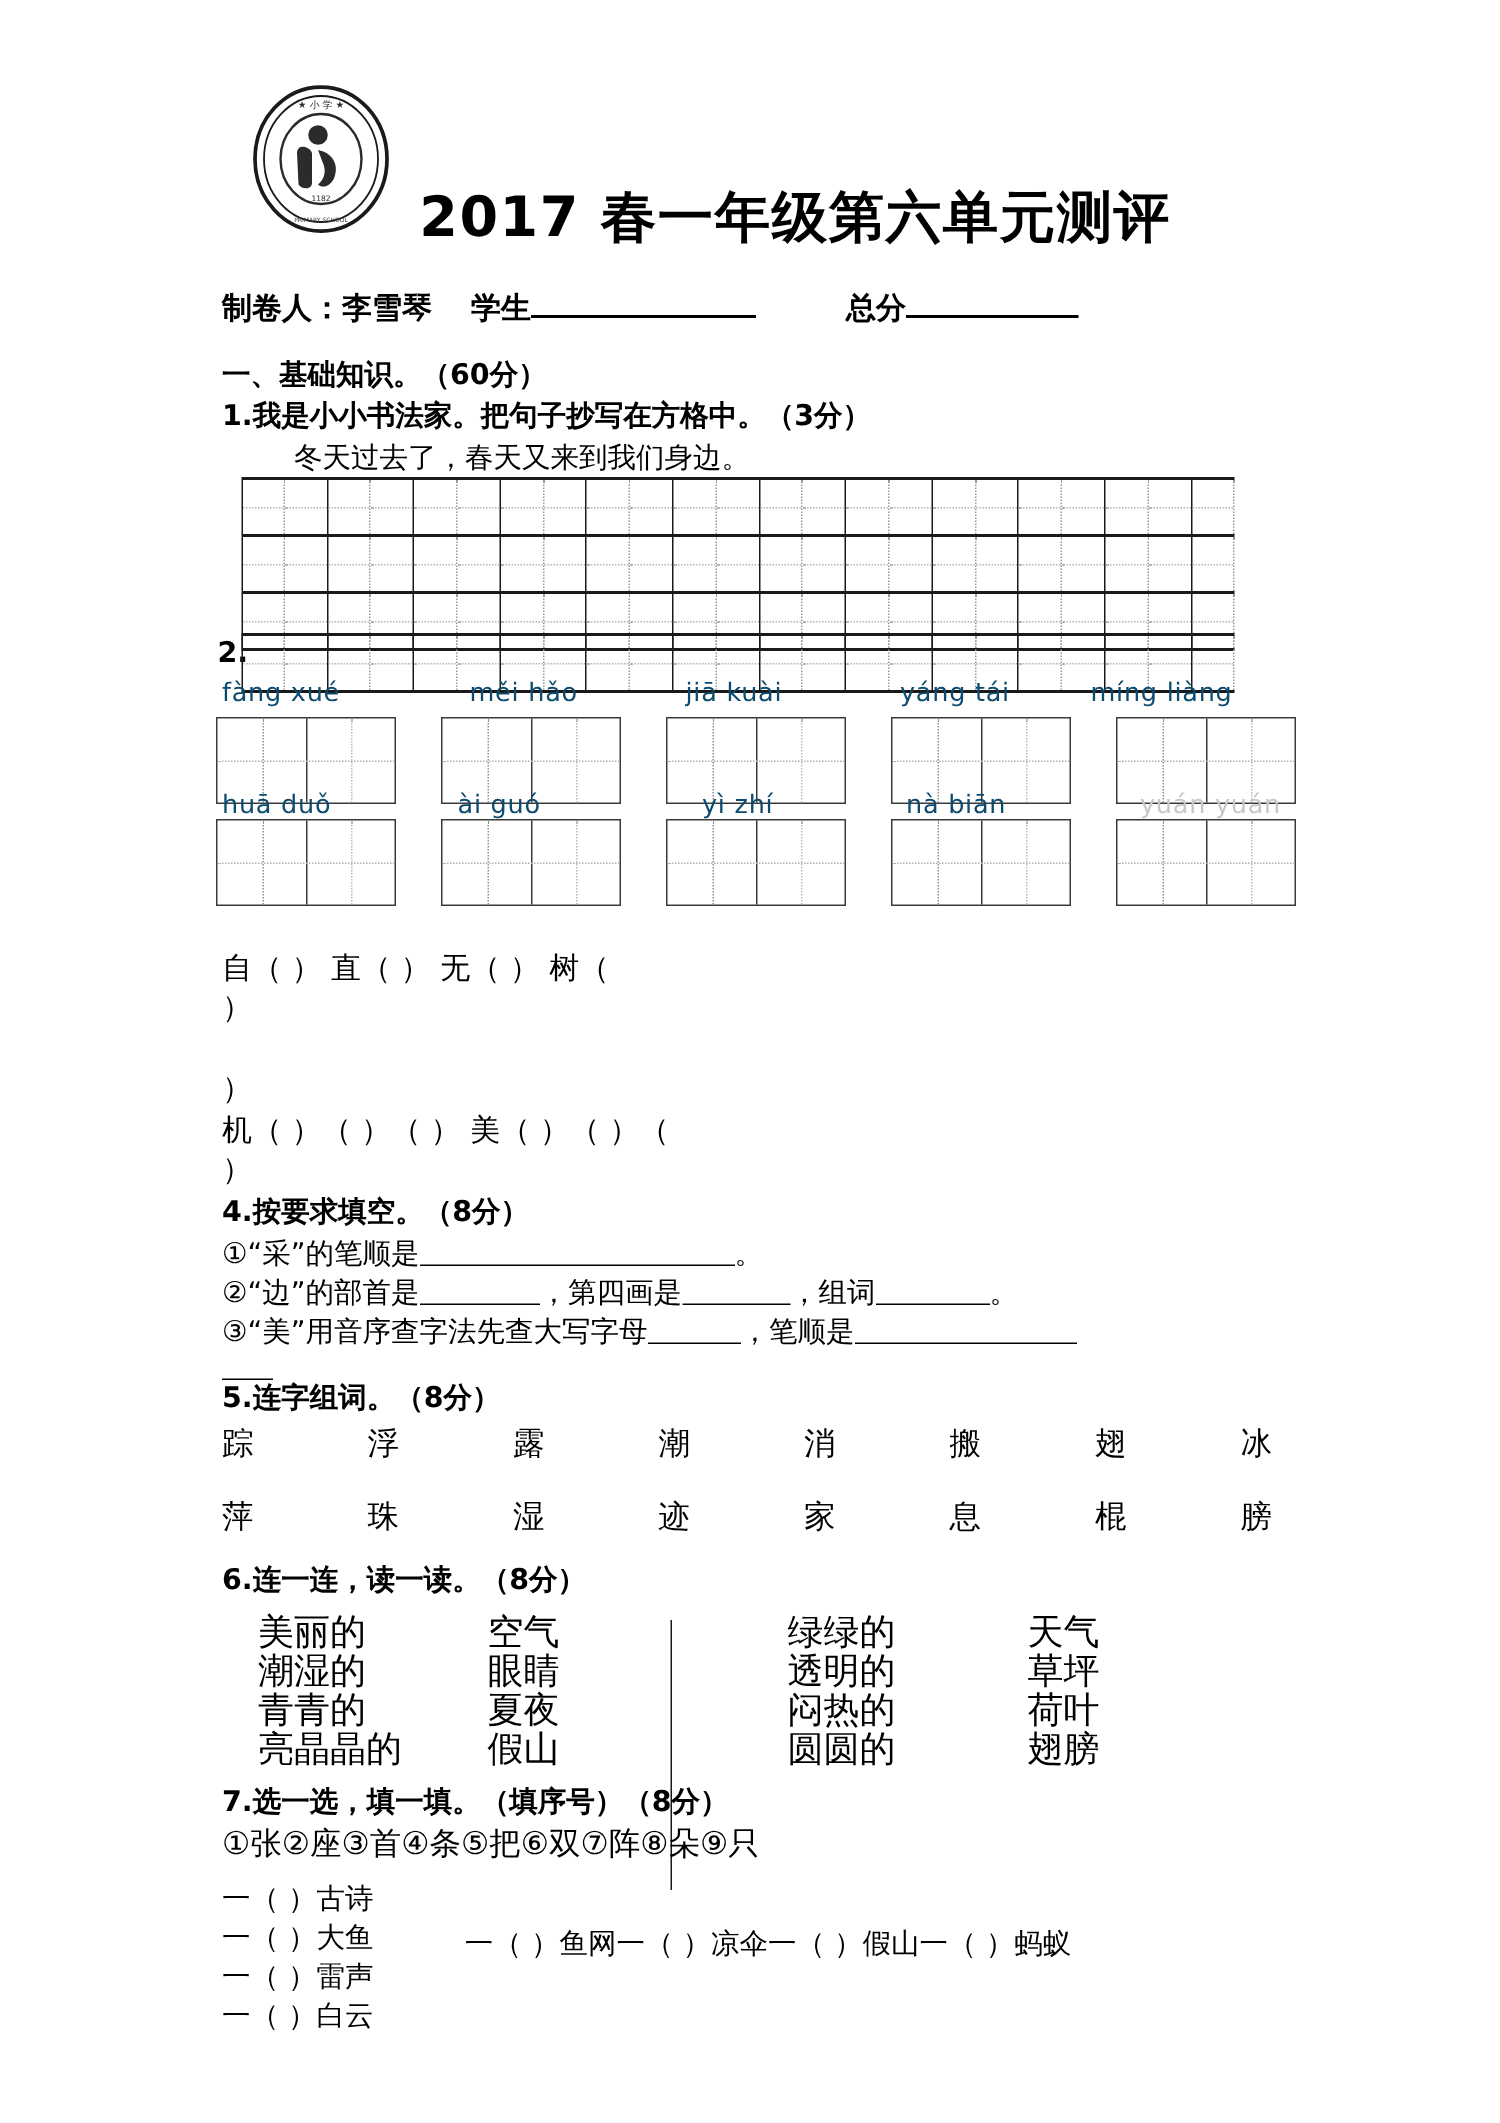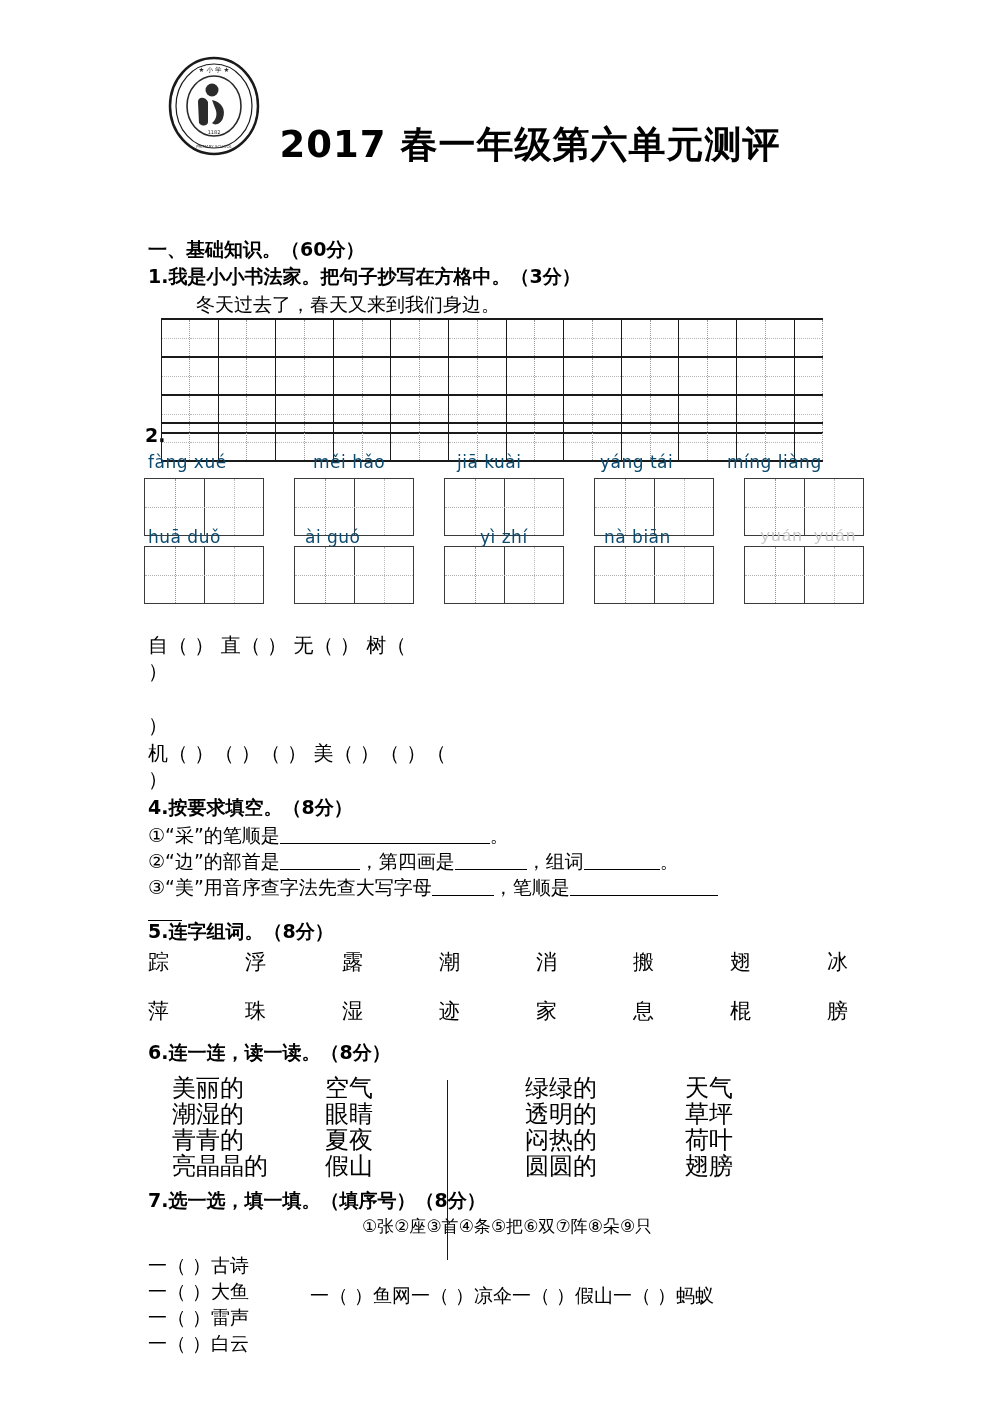--- a/index.html
+++ b/index.html
@@ -158,22 +158,22 @@
     position: absolute;
     border-left: 1.6px solid #1a1a1a;
   }
 
   
   .s7opts {
     position: absolute;
     left: 148px;
     width: 718px;
     display: flex;
-    justify-content: center;
-    font-size: 17px;
+    justify-content: flex-start;
+    font-size: 21px;
     white-space: nowrap;
   }
   .s7row {
     position: absolute;
     left: 148px;
     width: 728px;
     display: flex;
     justify-content: space-between;
     font-size: 19px;
     white-space: nowrap;
@@ -193,20 +193,23 @@
       <path d="M30 46 C30 40, 38 41, 40 46 L40 66 C40 70, 34 71, 31 67 Z" fill="#2b2b2b"></path>
       <path d="M44 44 C54 46, 58 54, 55 62 C53 68, 47 70, 44 67 C48 64, 50 58, 47 52 Z" fill="#2b2b2b"></path>
       <text x="46" y="78" text-anchor="middle" font-size="5" fill="#2b2b2b" font-family="'DejaVu Sans',sans-serif">1182</text>
       <text x="46" y="16" text-anchor="middle" font-size="6.5" fill="#2b2b2b" font-family="'DejaVu Sans',sans-serif">★ 小 学 ★</text>
       <text x="46" y="92" text-anchor="middle" font-size="4" fill="#3a3a3a" font-family="'DejaVu Sans',sans-serif">PRIMARY SCHOOL</text>
     </svg>
   </div>
 
   <div class="doc-title">2017 春一年级第六单元测评</div>
 
+  <div class="meta-row">
+    <span class="mk">制卷人：</span><span class="mk">李雪琴</span><span class="gap-a"></span><span class="mk">学生</span><span class="uline w150"></span><span class="gap-b"></span><span class="mk">总分</span><span class="uline w115"></span>
+  </div>
 
   <div class="sec-h" style="top:237px;">一、基础知识。（60分）</div>
 
   <div class="sec-h" style="top:264px;">1.我是小小书法家。把句子抄写在方格中。（3分）</div>
   <div class="plain" style="left:196px; top:292px;">冬天过去了，春天又来到我们身边。</div>
 
   <div class="grid-wrap" id="q1grid" style="left:161px; top:318px;">
       <div class="gridrow">
         <div class="cell"></div>
         <div class="cell solid"></div>
@@ -355,23 +358,23 @@
       <div class="inner">
         <span class="vq1"></span>
         <span class="vmid"></span>
         <span class="vq3"></span>
         <span class="hmid"></span>
       </div>
     </div>
 
   <div class="pinyin" style="left:148px; top:527px;">huā duǒ</div>
   <div class="pinyin" style="left:305px; top:527px;">ài guó</div>
-  <div class="pinyin" style="left:468px; top:527px;margin-left:12px;">yì zhí</div>
+  <div class="pinyin" style="left:468px; top:527px;">yì zhí</div>
   <div class="pinyin" style="left:604px; top:527px;">nà biān</div>
-  <div class="pinyin faded" style="left:760px; top:527px;font-family:Liberation Mono, monospace;">yuán yuán</div>
+  <div class="pinyin faded" style="left:760px; top:527px;">yuán yuán</div>
 
   <div class="pbox" style="left:144px; top:546px; width:120px; height:58px;">
       <div class="inner">
         <span class="vq1"></span>
         <span class="vmid"></span>
         <span class="vq3"></span>
         <span class="hmid"></span>
       </div>
     </div>
   <div class="pbox" style="left:294px; top:546px; width:120px; height:58px;">

